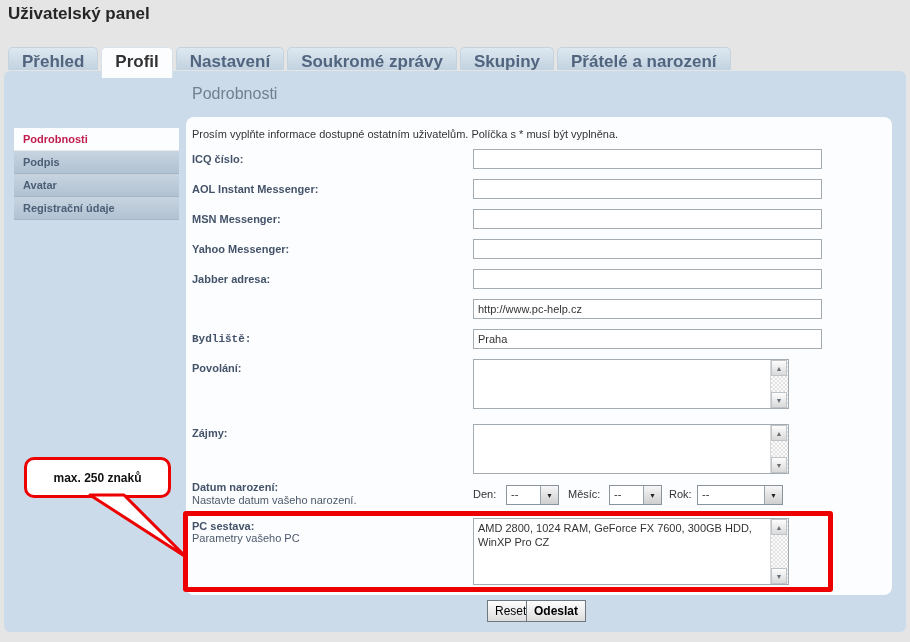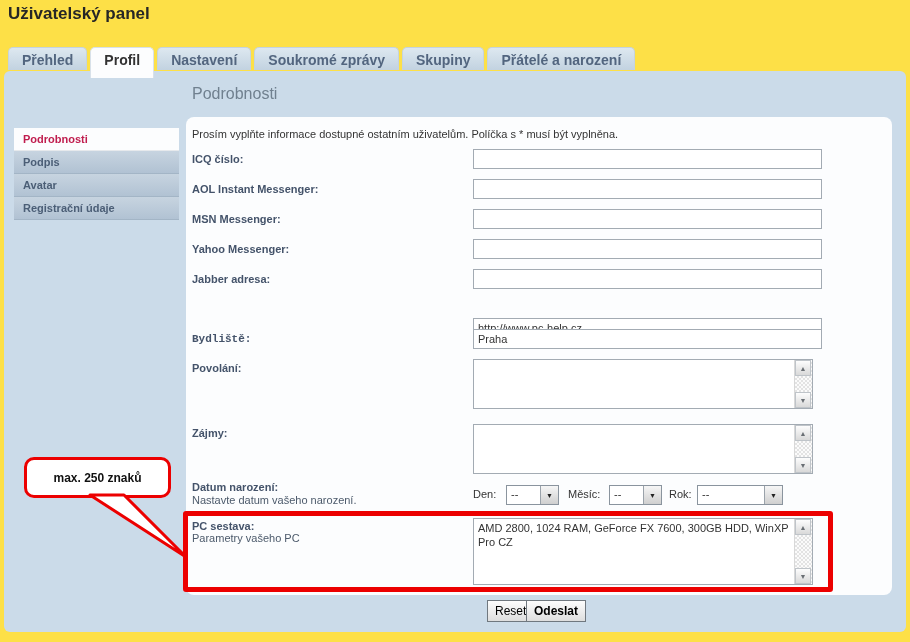--- a/index.html
+++ b/index.html
@@ -1,28 +1,28 @@
 <!DOCTYPE html>
 <html><head>
 <meta charset="utf-8">
 <style>
   html,body{margin:0;padding:0;background:#fff;}
   .screen{
     position:relative;width:910px;height:642px;overflow:hidden;
     font-family:"Liberation Sans","DejaVu Sans",sans-serif;
-    background:#fde047;
+    background:#e5e5e5;
   }
   .abs{position:absolute;}
   
   .page-title{left:8px;top:4px;font-size:17px;font-weight:bold;color:#262626;}
   
   .tabs{left:8px;top:47px;display:flex;gap:3px;align-items:flex-start;z-index:3;}
   .tab{
     box-sizing:border-box;height:23px;padding:4px 13px 0;
-    font-size:14px;font-weight:bold;color:#52657f;
+    font-size:17px;font-weight:bold;color:#52657f;
     background:linear-gradient(180deg,#dde8f0,#c2d2e0);
     border:1px solid #c5d3df;border-bottom:none;
     border-radius:5px 5px 0 0;white-space:nowrap;cursor:pointer;
   }
   .tab.active{
     height:31px;background:#fcfdfe;color:#333;border-color:#d8e1e9;
   }
   
   .band{left:4px;top:71px;width:902px;height:561px;background:#cbdbe9;border-radius:6px;z-index:0;}
   
@@ -47,24 +47,24 @@
   .lt-datum{top:481px;} .nt-datum{top:494px;}
   .lt-pc{top:520px;} .nt-pc{top:532px;}
   
   .f-input{
     left:473px;width:349px;height:20px;box-sizing:border-box;
     border:1px solid #a3abb3;background:#fff;color:#333;
     font-family:"Liberation Sans","DejaVu Sans",sans-serif;font-size:11px;
     padding:1px 4px;z-index:2;
   }
   .it0{top:149px;} .it1{top:179px;} .it2{top:209px;} .it3{top:239px;}
-  .it4{top:269px;} .it5{top:299px;margin-top:19px;} .it6{top:329px;}
+  .it4{top:269px;} .it5{top:299px;} .it6{top:329px;}
   
   .ta{
-    left:473px;width:340px;box-sizing:border-box;border:1px solid #a3abb3;
+    left:473px;width:316px;box-sizing:border-box;border:1px solid #a3abb3;
     background:#fff;z-index:2;
   }
   .ta-povolani{top:359px;height:50px;}
   .ta-zajmy{top:424px;height:50px;}
   .ta-pc{top:518px;height:67px;}
   .ta .ta-text{
     position:absolute;left:0;top:0;right:18px;bottom:0;
     padding:2px 4px;font-size:11px;color:#333;white-space:pre-wrap;line-height:14px;
   }
   .scrollbar{

